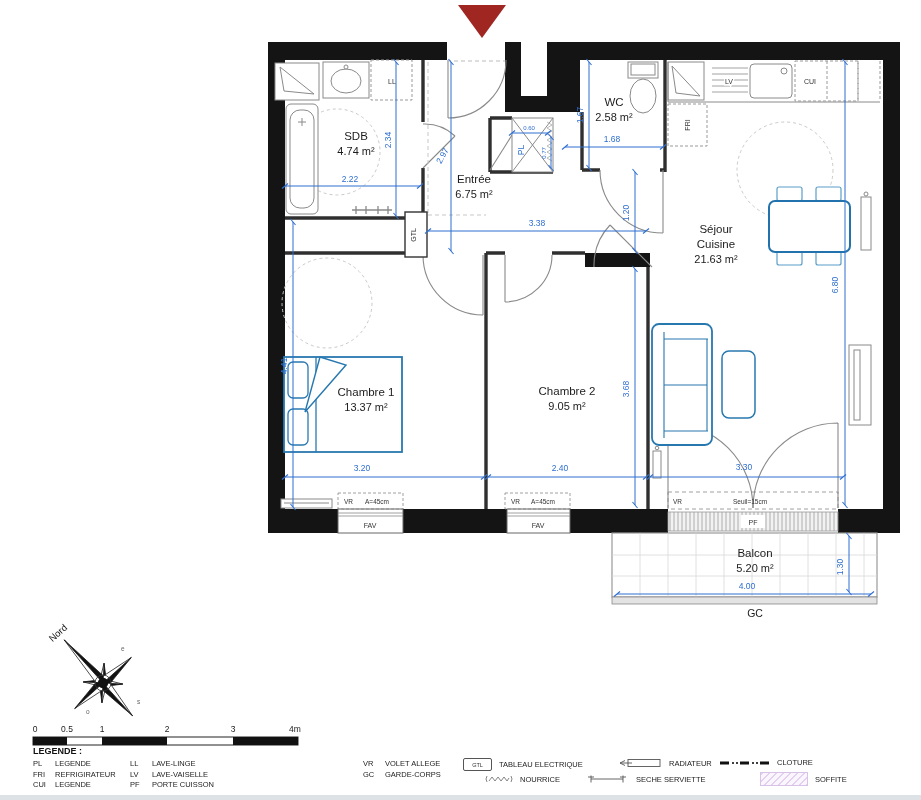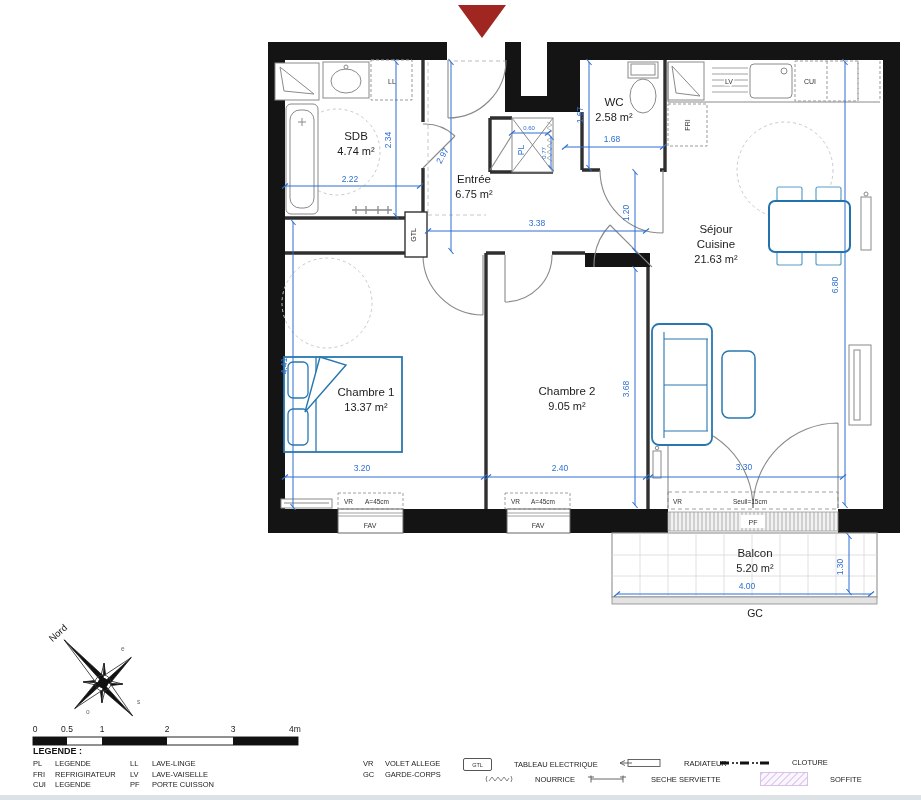--- a/index.html
+++ b/index.html
@@ -11,21 +11,21 @@
   .room-area{font-size:11px;fill:#1c1c1c;}
   .dim{font-size:8.5px;fill:#2e6fd0;}
   .dim-sm{font-size:6px;fill:#2e6fd0;}
   .tiny{font-size:6.5px;fill:#333;}
   .lab{font-size:7px;fill:#333;}
   .halo{paint-order:stroke;stroke:#fff;stroke-width:3px;}
   .legend{position:absolute;left:0;top:744px;width:921px;height:52px;}
   .legend-title{position:absolute;left:33px;top:2px;font-size:9px;font-weight:bold;color:#111;}
   .lcol{position:absolute;top:15px;font-size:7.5px;color:#222;line-height:10.5px;white-space:nowrap;}
   .abbr{display:inline-block;width:22px;font-size:7.5px;}
-  .lrow-ic{position:absolute;display:flex;align-items:center;gap:22px;font-size:7.5px;color:#222;white-space:nowrap;}
+  .lrow-ic{position:absolute;display:flex;align-items:center;gap:7px;font-size:7.5px;color:#222;white-space:nowrap;}
   .gtl-box{display:inline-flex;align-items:center;justify-content:center;width:27px;height:11px;
            border:1px solid #555;border-radius:2px;font-size:5.5px;color:#333;}
   .soffite-swatch{width:46px;height:12px;border:1px solid #d8c2e8;
       background:repeating-linear-gradient(135deg,#e6d0f2 0px,#e6d0f2 1.5px,#faf6fd 1.5px,#faf6fd 5px);}
   .bottom-strip{position:absolute;left:0;top:795px;width:921px;height:5px;background:#dde2e7;}
 </style>
 </head>
 <body>
 
 <div id="stage">

